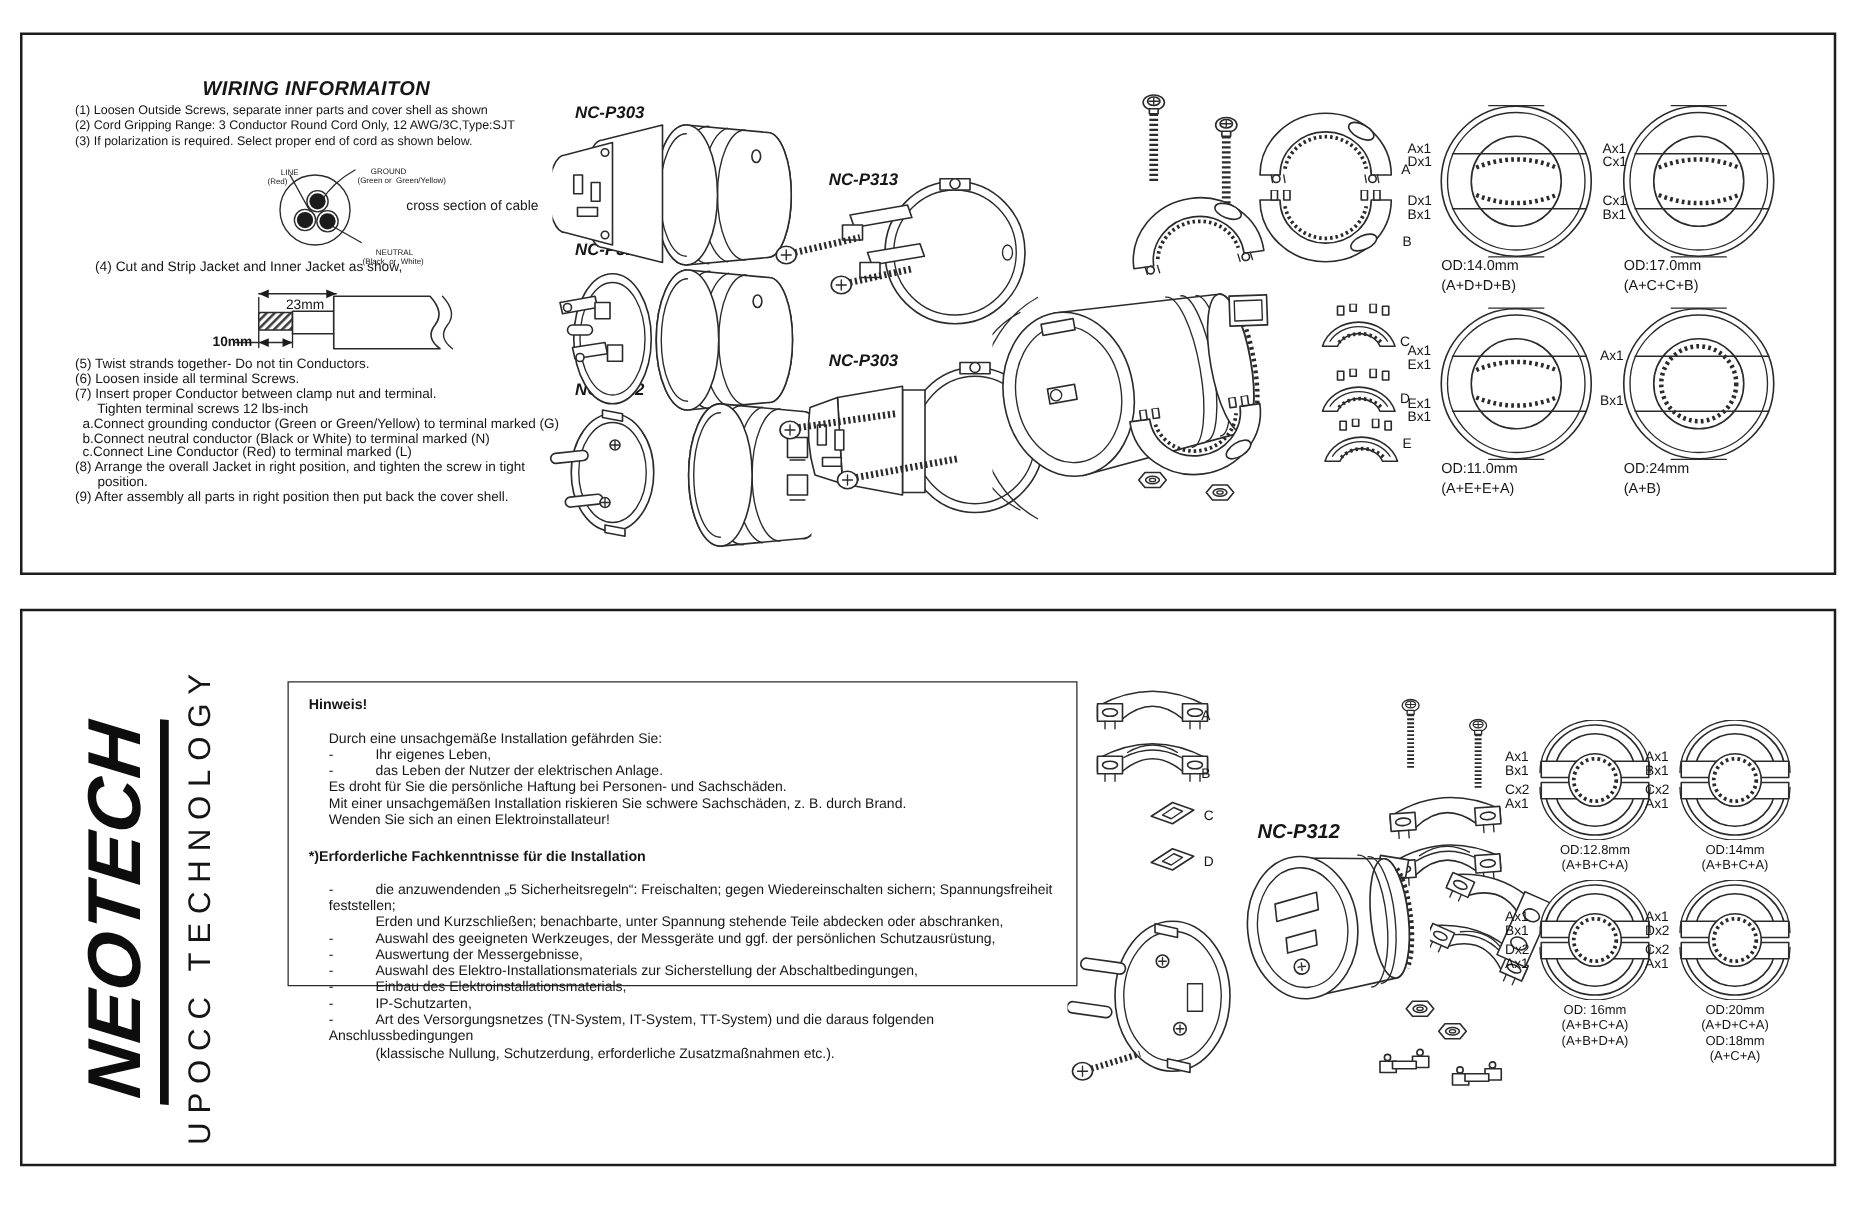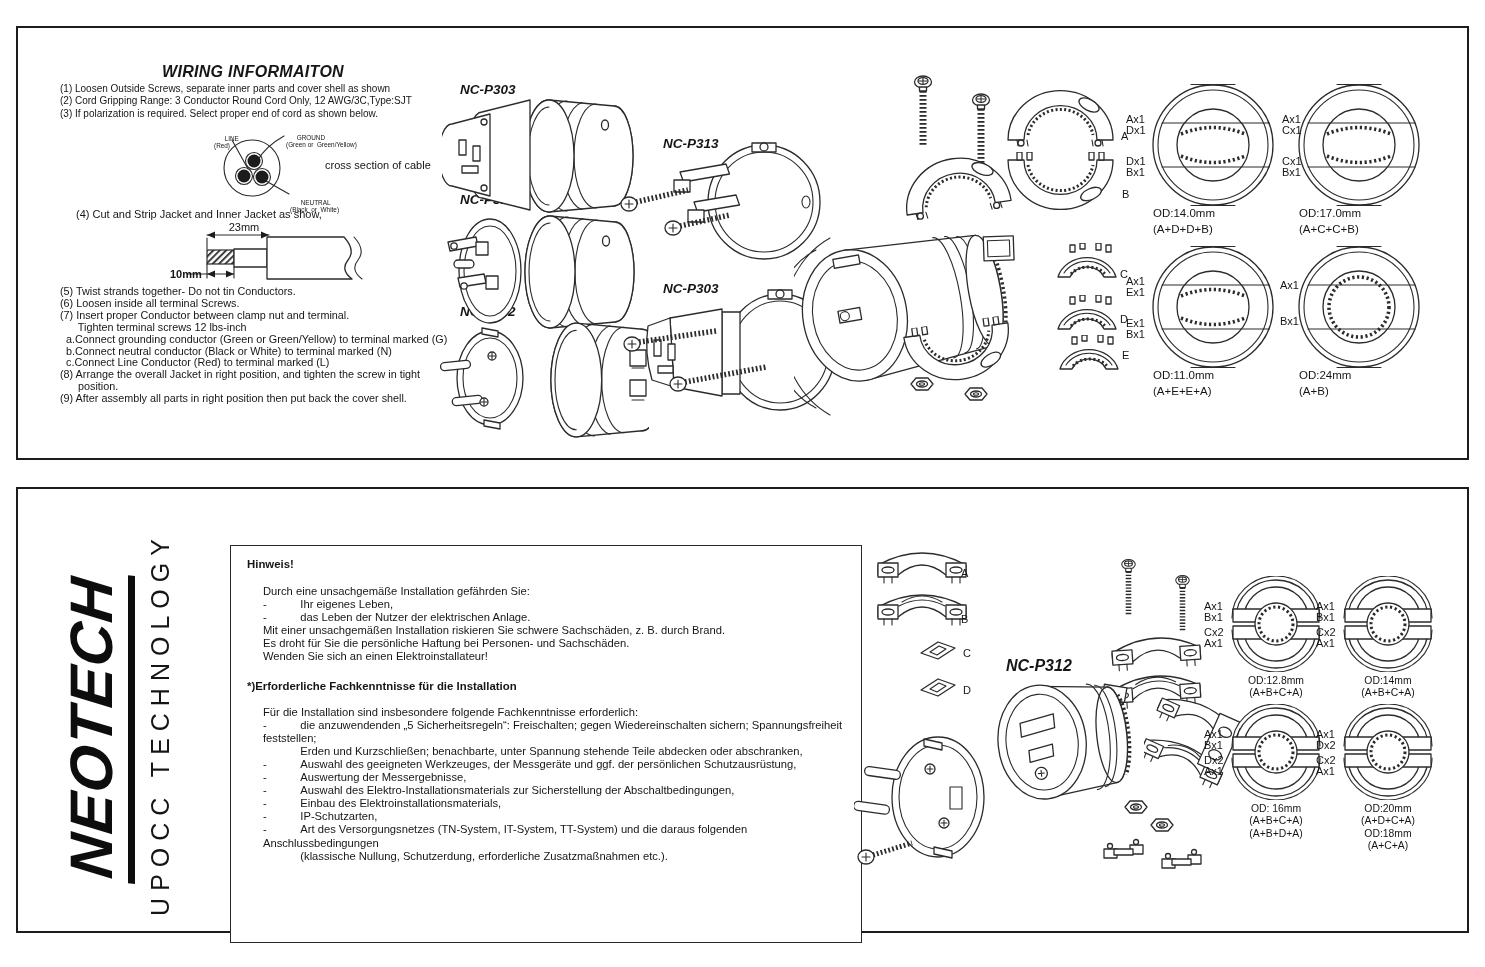--- a/index.html
+++ b/index.html
@@ -178,21 +178,21 @@
       <polygon points="39,17 47,13.5 47,20.5" class="dk"></polygon>
       <polygon points="101,17 93,13.5 93,20.5" class="dk"></polygon>
       <rect x="39" y="32" width="27" height="14" fill="url(#hatch)" stroke="#2b2b2b" stroke-width="1.2"></rect>
       <rect x="66" y="31" width="33" height="18" class="fw"></rect>
       <path class="fw" d="M99,19 H176 Q188,32 180,42 Q172,52 184,61 H99 Z"></path>
       <path class="ln" d="M186,19 Q198,32 190,42 Q182,52 194,61"></path>
       <path class="ln" d="M39,46 V60 M66,49 V60 M20,56 H39 M39,56 H66"></path>
       <polygon points="39,56 47,52.5 47,59.5" class="dk"></polygon>
       <polygon points="66,56 58,52.5 58,59.5" class="dk"></polygon>
     </svg>
-    <div class="t" style="left:196px;top:193px;width:60px;text-align:center;">23mm</div>
+    <div class="t" style="left:196px;top:210px;width:60px;text-align:center;">23mm</div>
     <div class="t" style="left:152px;top:240px;font-weight:bold;">10mm</div>
 
     <div class="t steps2" style="left:42px;top:258px;"><div class="ln1">(5) Twist strands together- Do not tin Conductors.</div><div class="ln1">(6) Loosen inside all terminal Screws.</div><div class="ln1">(7) Insert proper Conductor between clamp nut and terminal.</div><div class="ln1">      Tighten terminal screws 12 lbs-inch</div><div class="ln1">  a.Connect grounding conductor (Green or Green/Yellow) to terminal marked (G)</div><div class="ln1">  b.Connect neutral conductor (Black or White) to terminal marked (N)</div><div class="ln1">  c.Connect Line Conductor (Red) to terminal marked (L)</div><div class="ln1">(8) Arrange the overall Jacket in right position, and tighten the screw in tight</div><div class="ln1">      position.</div><div class="ln1">(9) After assembly all parts in right position then put back the cover shell.</div></div>
 
     <div class="mlabel abs" style="left:442px;top:54px;">NC-P303</div>
     <div class="mlabel abs" style="left:442px;top:164px;">NC-P313</div>
     <div class="mlabel abs" style="left:442px;top:276px;">NC-P312</div>
     <div class="mlabel abs" style="left:645px;top:108px;">NC-P313</div>
     <div class="mlabel abs" style="left:645px;top:253px;">NC-P303</div>
 
@@ -367,33 +367,32 @@
 
   <div class="panel" style="left:16px;top:487px;width:1449px;height:442px;">
 
     <div class="brand" style="left:-102px;top:192px;width:360px;height:90px;">
       <span class="brand-word">NEOTECH</span>
     </div>
     <div class="brand" style="left:-48px;top:218px;width:380px;height:34px;">
       <span class="brand-sub">UPOCC TECHNOLOGY</span>
     </div>
 
-    <div class="gbox" style="left:212px;top:56px;width:632px;height:398px;">
+    <div class="gbox" style="left:212px;top:56px;width:632px;height:244px;">
       <div class="g-head">Hinweis!</div>
       <div class="g-lines">
           <div class="g-line">Durch eine unsachgemäße Installation gefährden Sie:</div>
           <div class="g-line">-	Ihr eigenes Leben,</div>
           <div class="g-line">-	das Leben der Nutzer der elektrischen Anlage.</div>
+          <div class="g-line">Es droht für Sie die persönliche Haftung bei Personen- und Sachschäden.</div>
           <div class="g-line">Mit einer unsachgemäßen Installation riskieren Sie schwere Sachschäden, z. B. durch Brand.</div>
-          <div class="g-line">Es droht für Sie die persönliche Haftung bei Personen- und Sachschäden.</div>
           <div class="g-line">Wenden Sie sich an einen Elektroinstallateur!</div>
         </div>
       <div class="g-bold2">*)Erforderliche Fachkenntnisse für die Installation</div>
       <div class="g-lines">
-          <div class="g-line">Für die Installation sind insbesondere folgende Fachkenntnisse erforderlich:</div>
           <div class="g-line">-	die anzuwendenden „5 Sicherheitsregeln“: Freischalten; gegen Wiedereinschalten sichern; Spannungsfreiheit
 feststellen;</div>
           <div class="g-line">	Erden und Kurzschließen; benachbarte, unter Spannung stehende Teile abdecken oder abschranken,</div>
           <div class="g-line">-	Auswahl des geeigneten Werkzeuges, der Messgeräte und ggf. der persönlichen Schutzausrüstung,</div>
           <div class="g-line">-	Auswertung der Messergebnisse,</div>
           <div class="g-line">-	Auswahl des Elektro-Installationsmaterials zur Sicherstellung der Abschaltbedingungen,</div>
           <div class="g-line">-	Einbau des Elektroinstallationsmaterials,</div>
           <div class="g-line">-	IP-Schutzarten,</div>
           <div class="g-line">-	Art des Versorgungsnetzes (TN-System, IT-System, TT-System) und die daraus folgenden Anschlussbedingungen</div>
           <div class="g-line">	(klassische Nullung, Schutzerdung, erforderliche Zusatzmaßnahmen etc.).</div>

